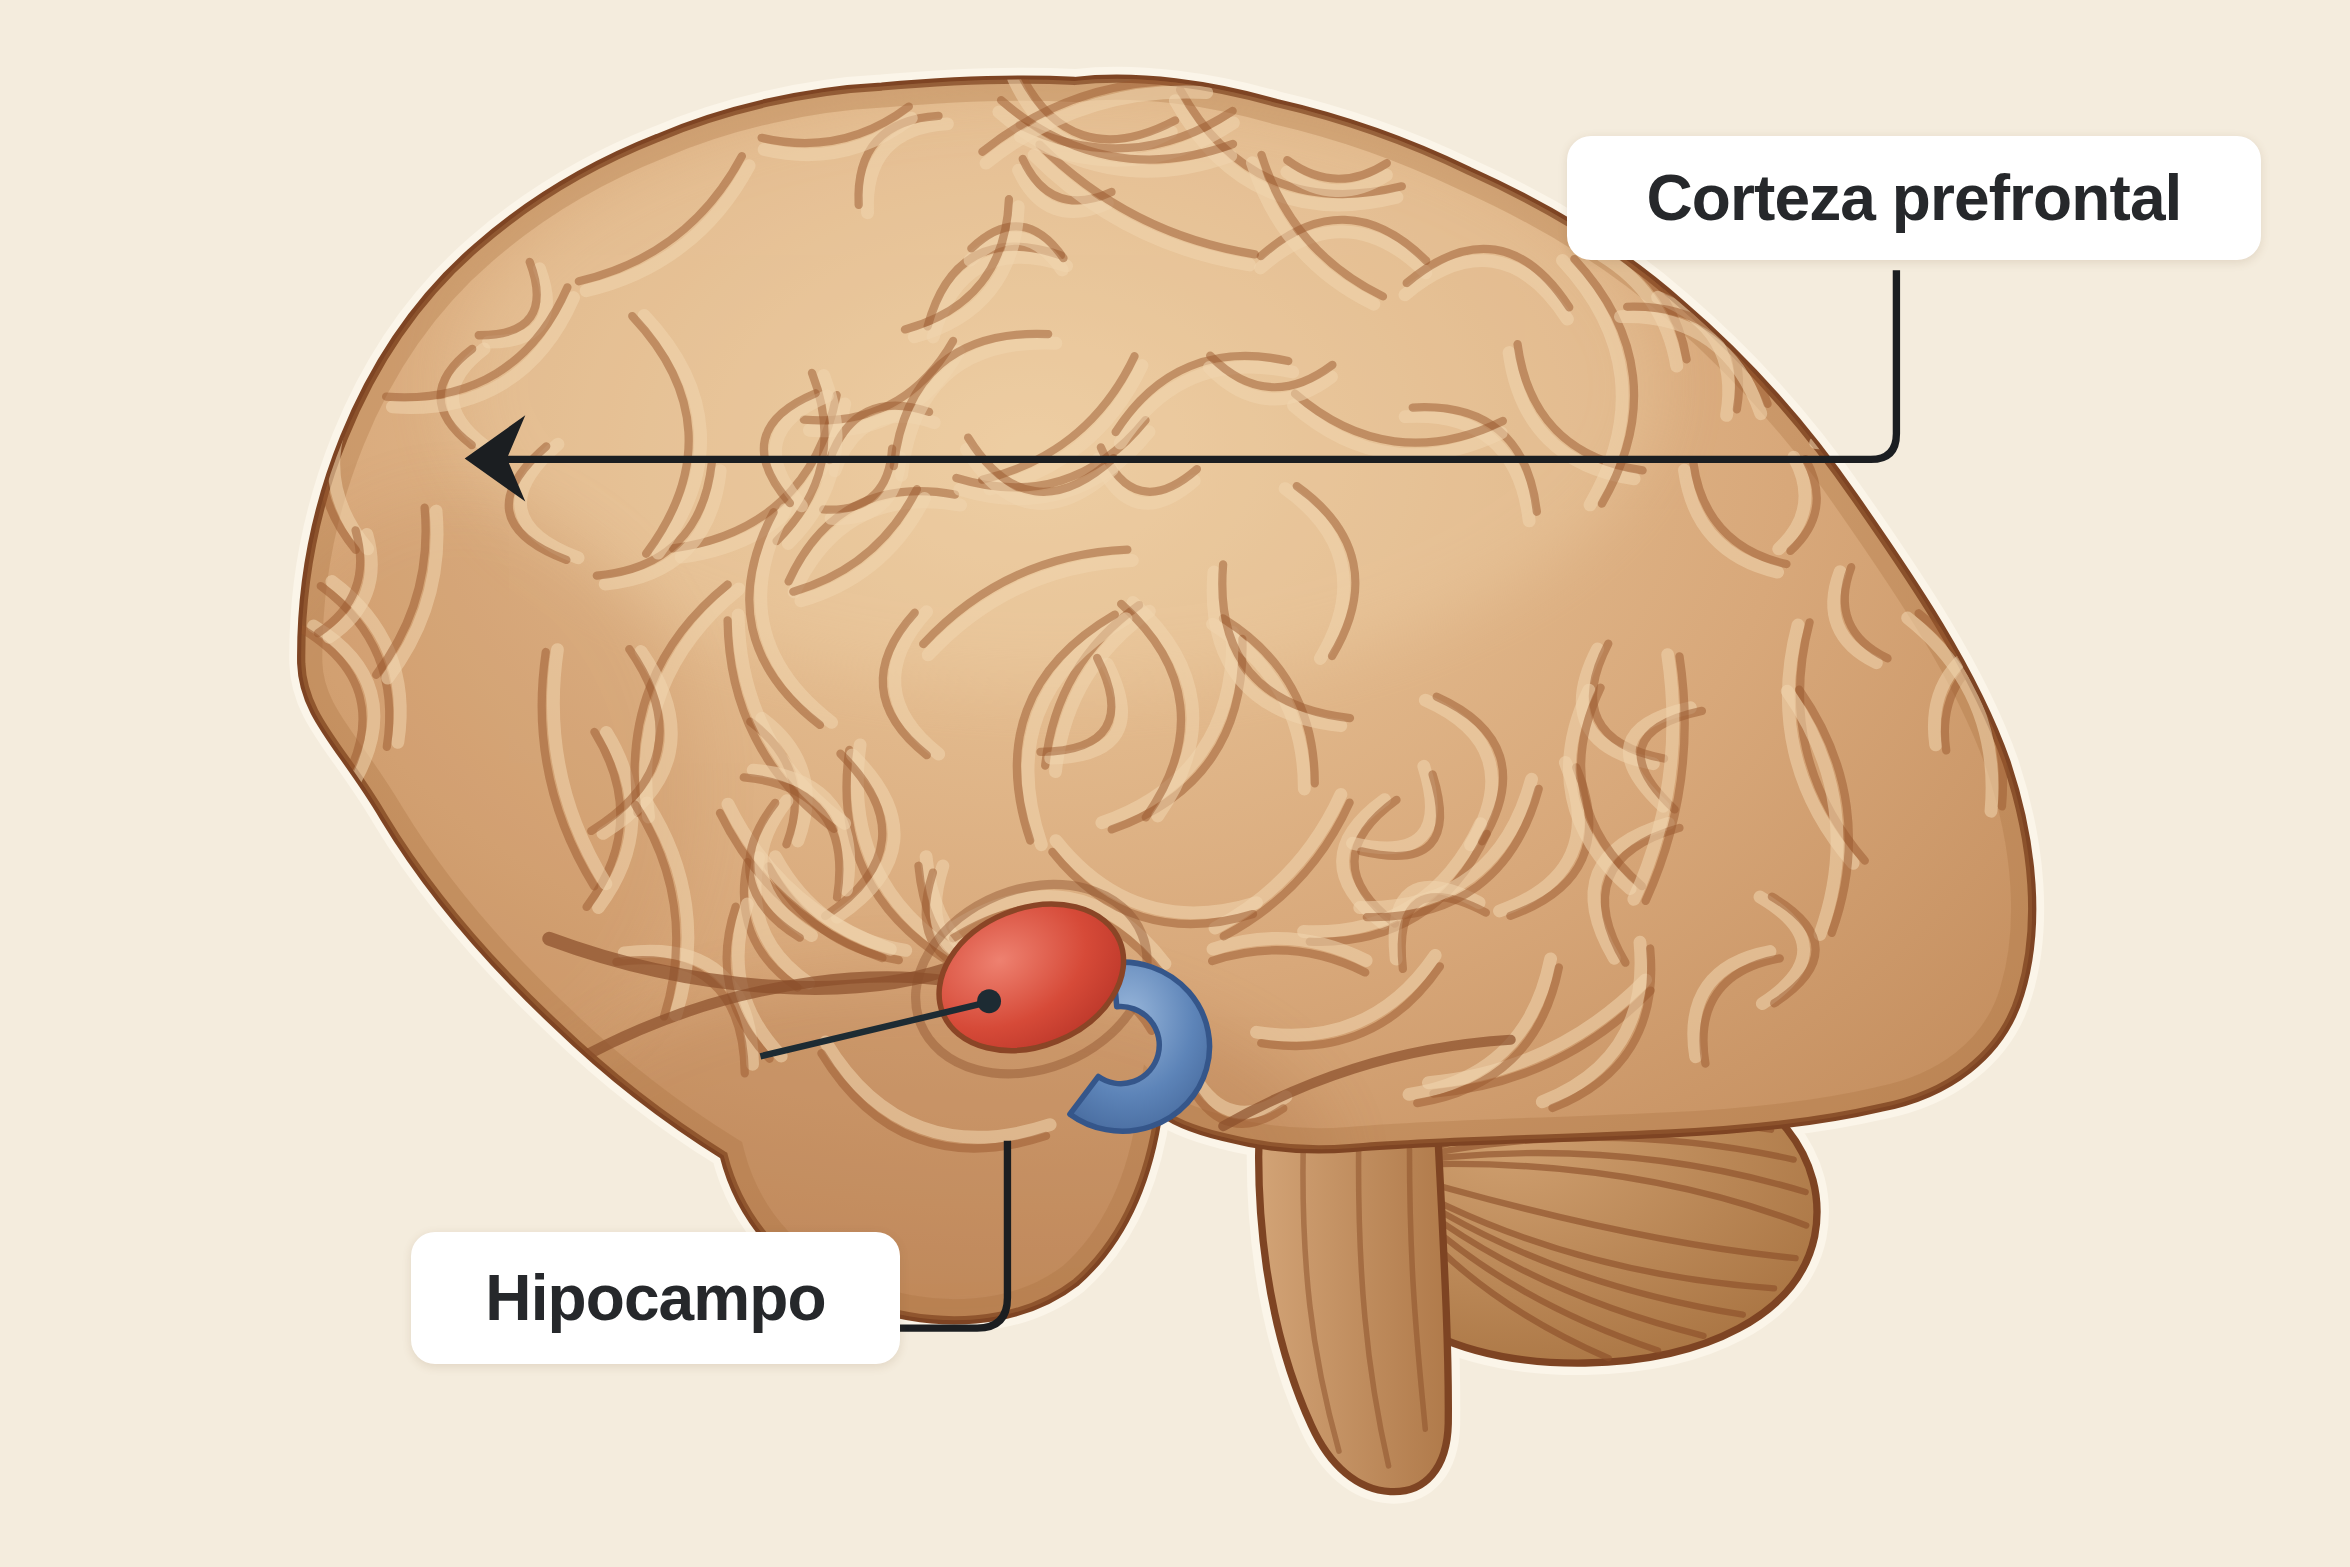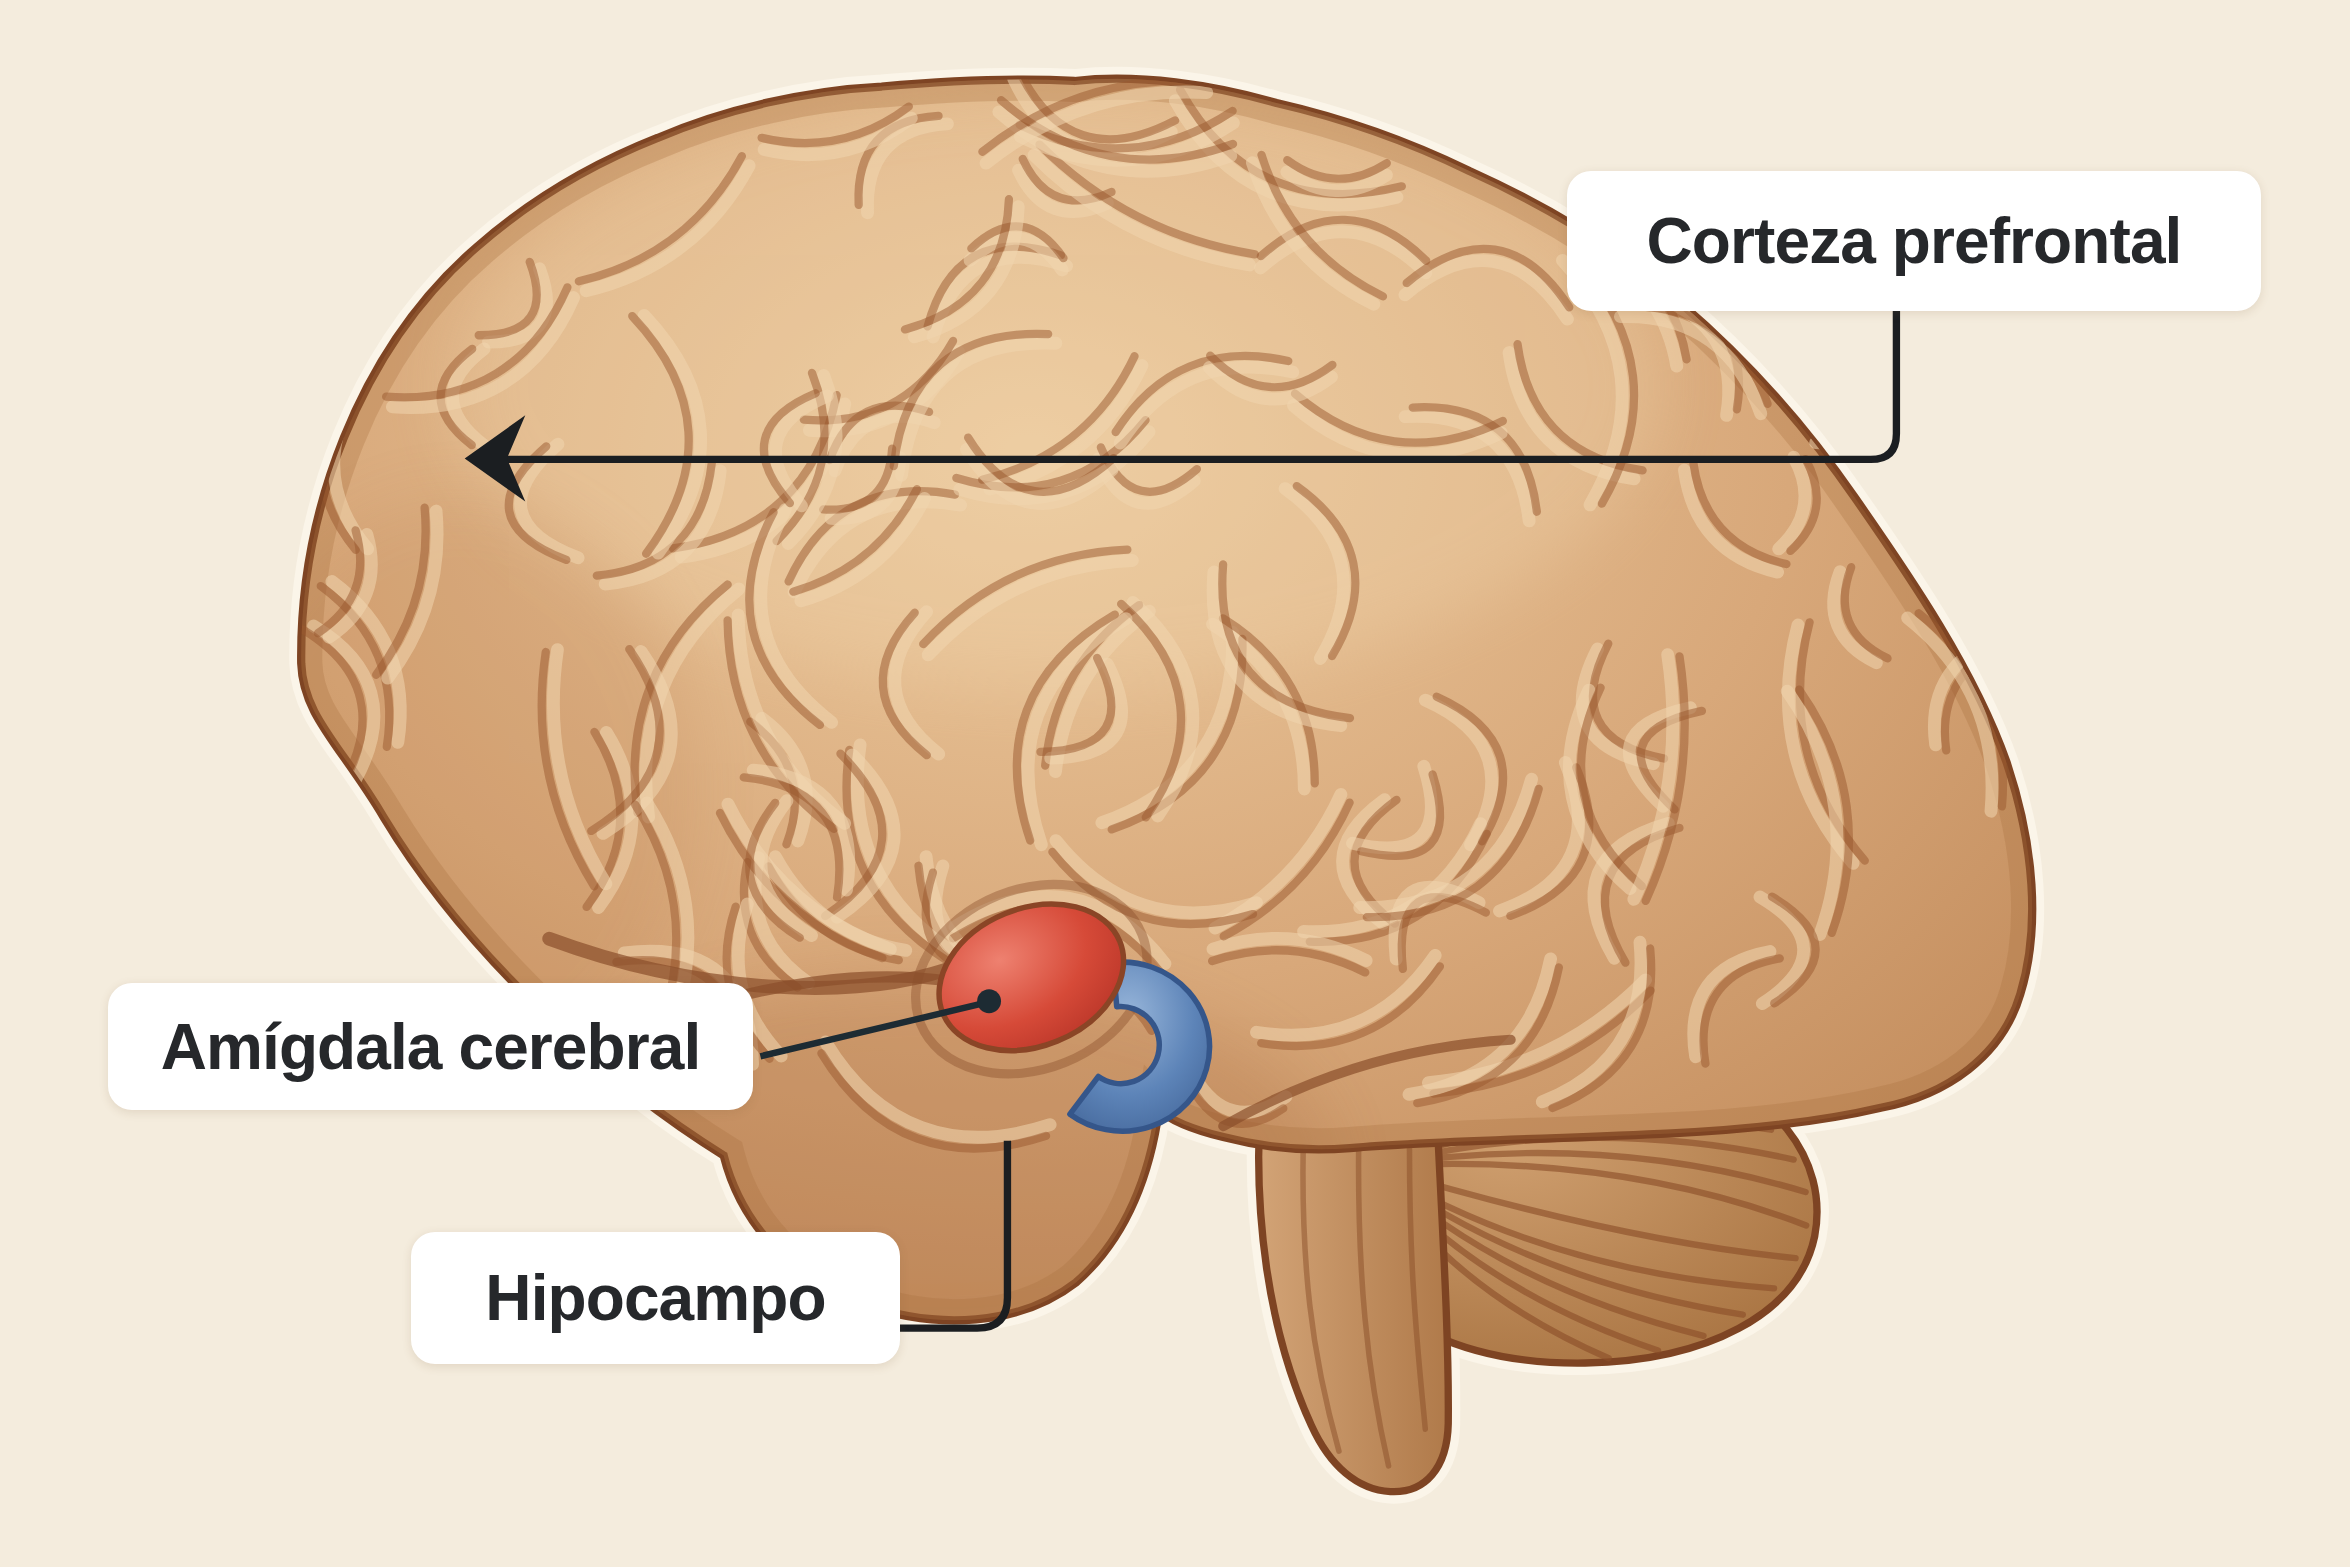--- a/index.html
+++ b/index.html
@@ -8,21 +8,21 @@
     background:#f4ecdd;font-family:"Liberation Sans",sans-serif;
   }
   .stage svg{position:absolute;left:0;top:0;}
   .label-box{
     position:absolute;display:flex;align-items:center;justify-content:center;
     background:#ffffff;border-radius:24px;
     box-shadow:0 2.8px 9.2px rgba(120,85,50,.14);
     color:#26282b;font-weight:700;font-size:64px;line-height:1;
     white-space:nowrap;letter-spacing:-0.9px;
   }
-  #label-prefrontal {left:1567px;top:136px;width:694px;height:140px;margin-top:35px;}
+  #label-prefrontal {left:1567px;top:136px;width:694px;height:124px;}
   #label-amygdala   {left:108px;top:983px;width:645px;height:127px;}
   #label-hippocampus{left:411px;top:1232px;width:489px;height:132px;}
 </style>
 </head>
 <body>
 
 <div class="stage">
 
   <svg width="2351" height="1568" viewBox="0 0 2560 1707">
     <defs>
@@ -400,20 +400,17 @@
       <path d="M 572 452 L 506 499 L 572 546 L 552 499 Z" fill="#1b1e21" stroke="none"></path>
       <path stroke="#1d2b33" stroke-width="7" d="M 828 1150 L 1068 1093"></path>
       <circle cx="1077" cy="1090" r="13" fill="#1d2b33" stroke="none"></circle>
       <path d="M 958 1446 L 1064 1446 Q 1097 1446 1097 1413 L 1097 1242"></path>
     </g>
   </svg>
 
   <div class="label-box" id="label-prefrontal">
     <span>Corteza prefrontal</span>
   </div>
-  <div class="label-box" id="label-amygdala">
-    <span>Amígdala cerebral</span>
-  </div>
   <div class="label-box" id="label-hippocampus">
     <span>Hipocampo</span>
   </div>
 </div>
 
 
 </body></html>

